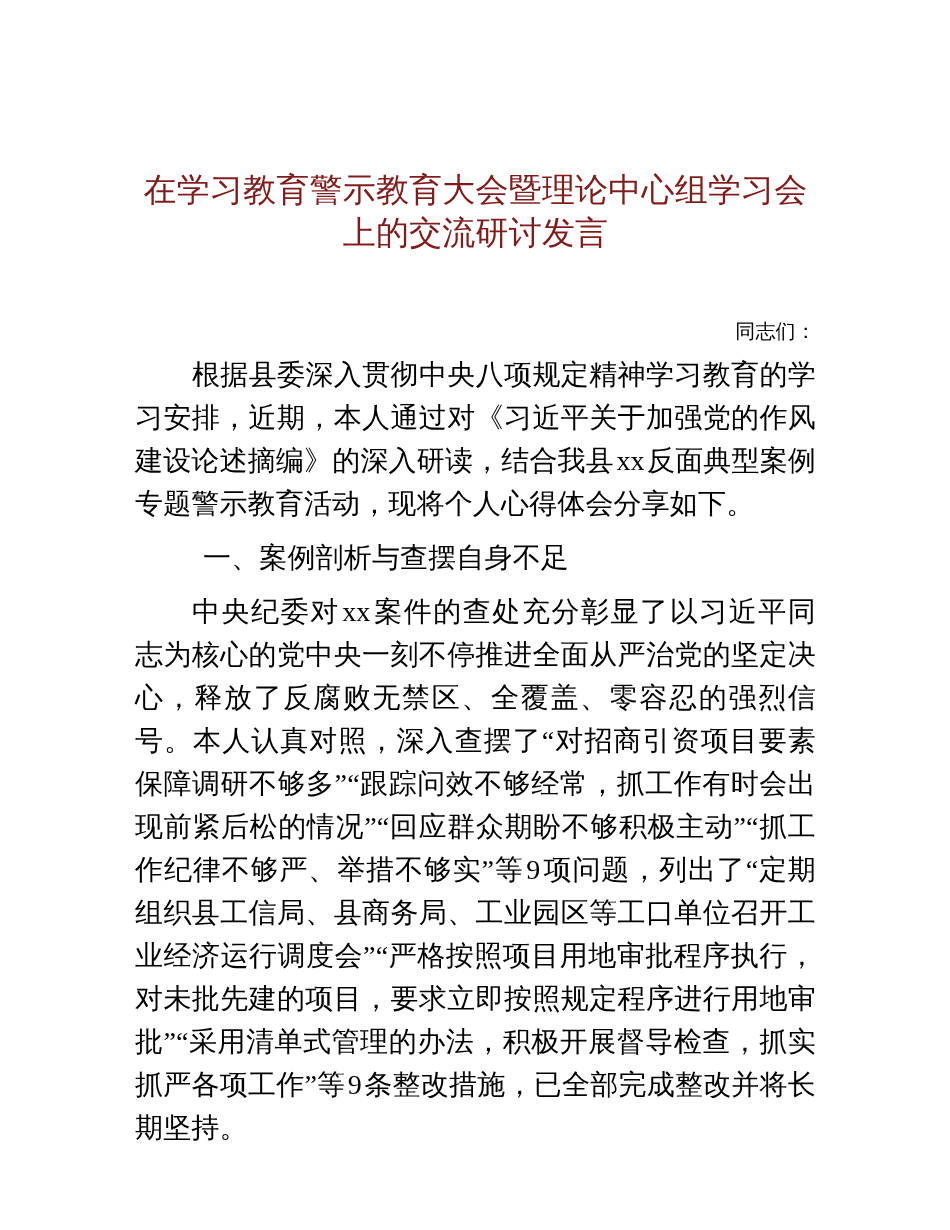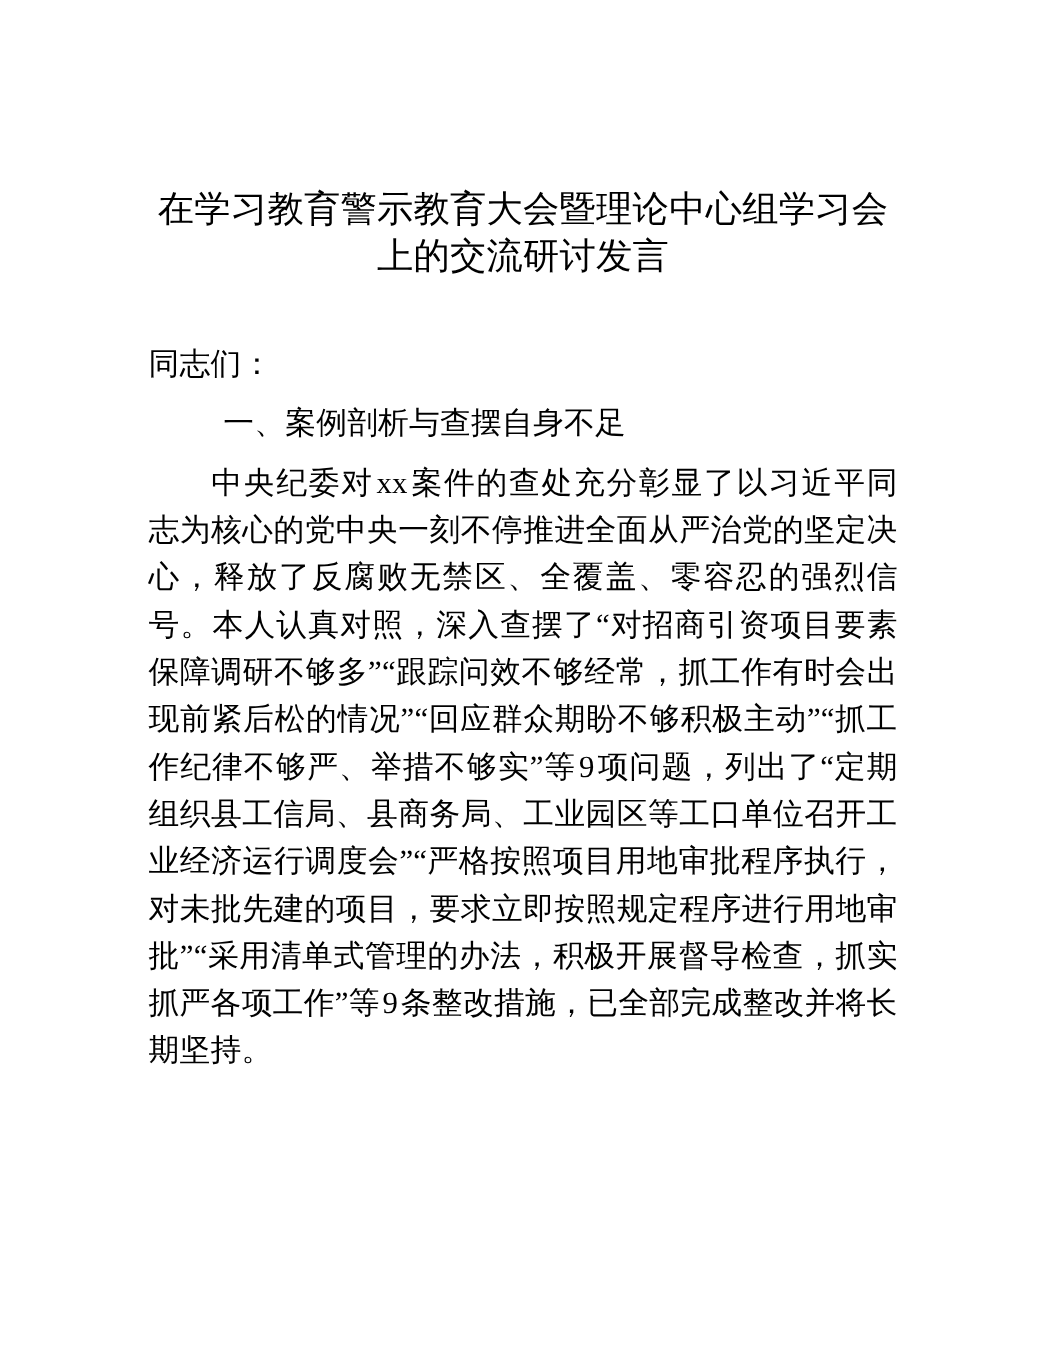--- a/index.html
+++ b/index.html
@@ -37,35 +37,35 @@
   
   .doc-title {
     font-family: "Liberation Sans", "DejaVu Sans", sans-serif;
     font-size: 33px;
     line-height: 43px;
     font-weight: 500;
     text-align: center;
     letter-spacing: 0.2px;
     margin: 0;
     padding-top: 168px;
-    color: #000000;
+    color: #7f1d1d;
   }
 
   
   .title-gap {
     height: 56px;
   }
 
   
   .salutation {
-    font-size: 28px;
+    font-size: 20px;
     line-height: 43px;
     letter-spacing: 0.2px;
     margin: 0;
-    text-align: left;
+    text-align: right;
     white-space: nowrap;
   }
 
   
   .para {
     font-size: 28px;
     line-height: 43px;
     letter-spacing: 0.15px;
     margin: 0;
     text-align: justify;
@@ -99,20 +99,21 @@
 <div class="page">
 
   <div class="doc-body">
 
     <h1 class="doc-title">在学习教育警示教育大会暨理论中心组学习会上的交流研讨发言</h1>
 
     <div class="title-gap"></div>
 
     <p class="salutation">同志们：</p>
 
+    <p class="para">根据县委深入贯彻中央八项规定精神学习教育的学习安排，近期，本人通过对《习近平关于加强党的作风建设论述摘编》的深入研读，结合我县<span class="latin">xx</span>反面典型案例专题警示教育活动，现将个人心得体会分享如下。</p>
 
     <p class="heading">一、案例剖析与查摆自身不足</p>
 
     <p class="para">中央纪委对<span class="latin">xx</span>案件的查处充分彰显了以习近平同志为核心的党中央一刻不停推进全面从严治党的坚定决心，释放了反腐败无禁区、全覆盖、零容忍的强烈信号。本人认真对照，深入查摆了“对招商引资项目要素保障调研不够多”“跟踪问效不够经常，抓工作有时会出现前紧后松的情况”“回应群众期盼不够积极主动”“抓工作纪律不够严、举措不够实”等<span class="latin">9</span>项问题，列出了“定期组织县工信局、县商务局、工业园区等工口单位召开工业经济运行调度会”“严格按照项目用地审批程序执行，对未批先建的项目，要求立即按照规定程序进行用地审批”“采用清单式管理的办法，积极开展督导检查，抓实抓严各项工作”等<span class="latin">9</span>条整改措施，已全部完成整改并将长期坚持。</p>
 
   </div>
 
 </div>
 
 </body></html>

